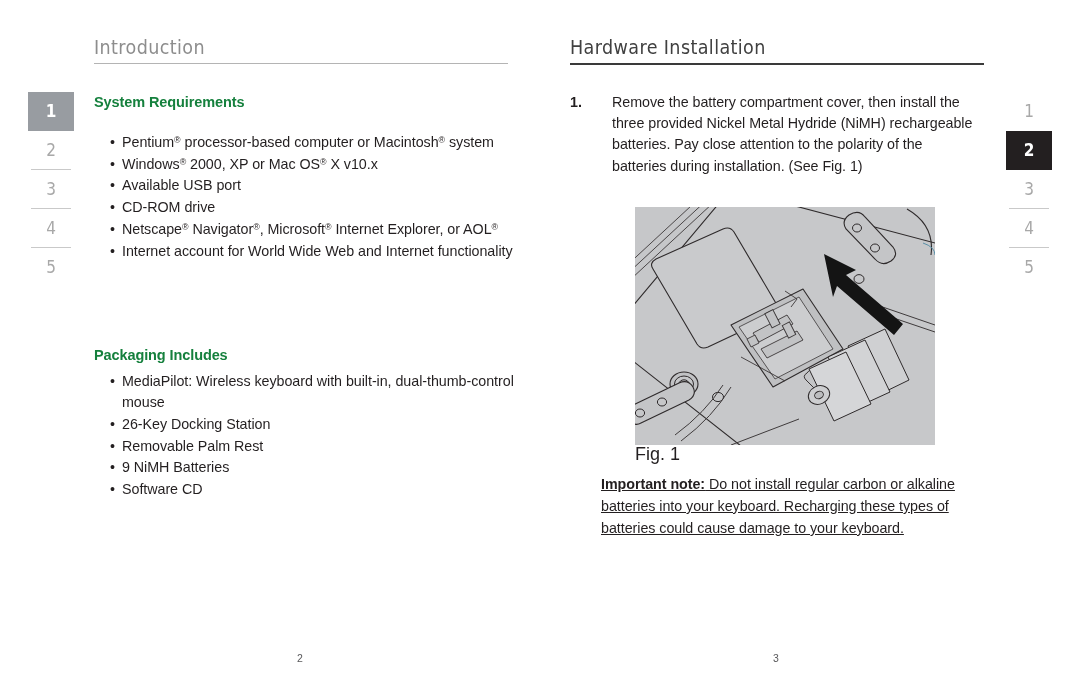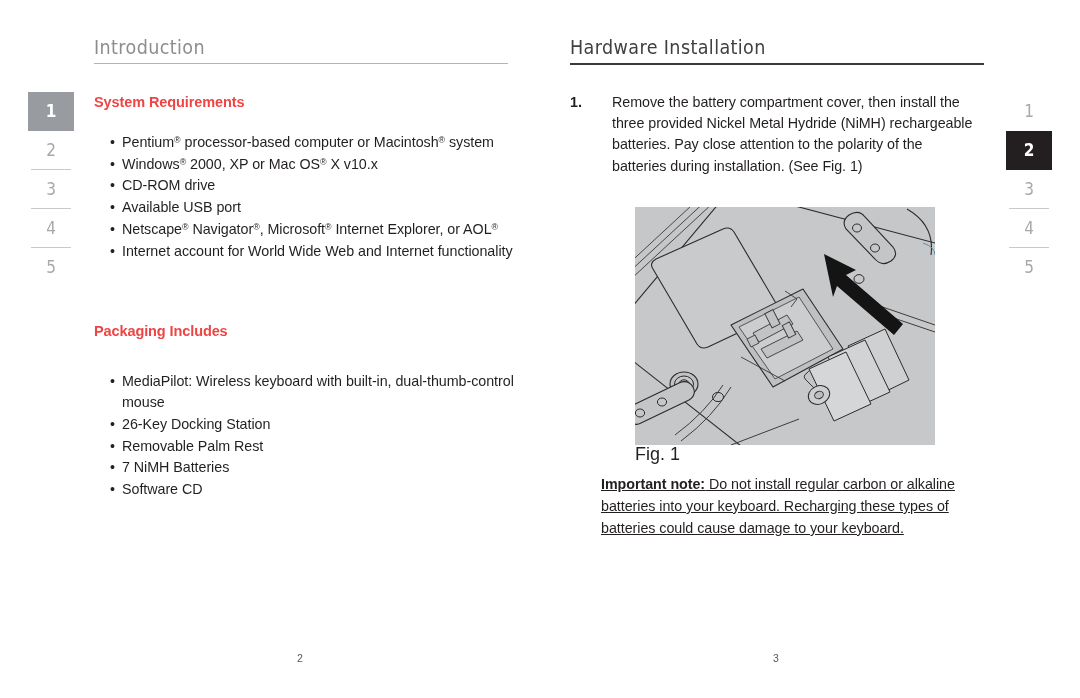--- a/index.html
+++ b/index.html
@@ -90,21 +90,21 @@
   }
   .tab.active.grey  { background: #989ca1; }
   .tab.active.dark  { background: #231f20; }
 
   
   .subhead {
     position: absolute;
     font-size: 14.5px;
     font-weight: 700;
     letter-spacing: -0.1px;
-    color: #ef4444;
+    color: #15803d;
   }
   .bullets {
     position: absolute;
     margin: 16px;
     padding: 0;
     list-style: none;
     font-size: 14.3px;
     line-height: 21.2px;
     letter-spacing: -0.05px;
     color: #231f20;
@@ -121,21 +121,21 @@
     top: 0;
   }
   sup {
     font-size: 0.62em;
     vertical-align: 0.42em;
     line-height: 0;
   }
 
   #sysreq-head { left: 94px; top: 94px; }
   #sysreq-list { left: 94px; top: 116px; width: 420px; }
-  #pack-head   { left: 94px; top: 323px; }
+  #pack-head   { left: 94px; top: 347px; }
   #pack-list   { left: 94px; top: 355px; width: 420px; }
 
   
   .step {
     position: absolute;
     left: 570px;
     top: 92px;
     width: 410px;
     font-size: 14.3px;
     line-height: 21.2px;
@@ -202,33 +202,33 @@
     <div class="tab sep"><span>3</span></div>
     <div class="tab sep"><span>4</span></div>
     <div class="tab"><span>5</span></div>
   </div>
 
   <div class="subhead" id="sysreq-head">System Requirements</div>
 
   <ul class="bullets" id="sysreq-list">
     <li><span>Pentium<sup>®</sup> processor-based computer or Macintosh<sup>®</sup> system</span></li>
     <li><span>Windows<sup>®</sup> 2000, XP or Mac OS<sup>®</sup> X v10.x</span></li>
+    <li><span>Available USB port</span></li>
     <li><span>CD-ROM drive</span></li>
-    <li><span>Available USB port</span></li>
     <li><span>Netscape<sup>®</sup> Navigator<sup>®</sup>, Microsoft<sup>®</sup> Internet Explorer, or AOL<sup>®</sup></span></li>
     <li><span>Internet account for World Wide Web and Internet functionality</span></li>
   </ul>
 
   <div class="subhead" id="pack-head">Packaging Includes</div>
 
   <ul class="bullets" id="pack-list">
     <li><span>MediaPilot: Wireless keyboard with built-in, dual-thumb-control mouse</span></li>
     <li><span>26-Key Docking Station</span></li>
     <li><span>Removable Palm Rest</span></li>
-    <li><span>7 NiMH Batteries</span></li>
+    <li><span>9 NiMH Batteries</span></li>
     <li><span>Software CD</span></li>
   </ul>
 
   <div class="folio folio-left">2</div>
 </div>
 
 <div class="page page-right"></div>
 
 <div class="heading heading-right">Hardware Installation</div>
 <div class="rule rule-right"></div>

